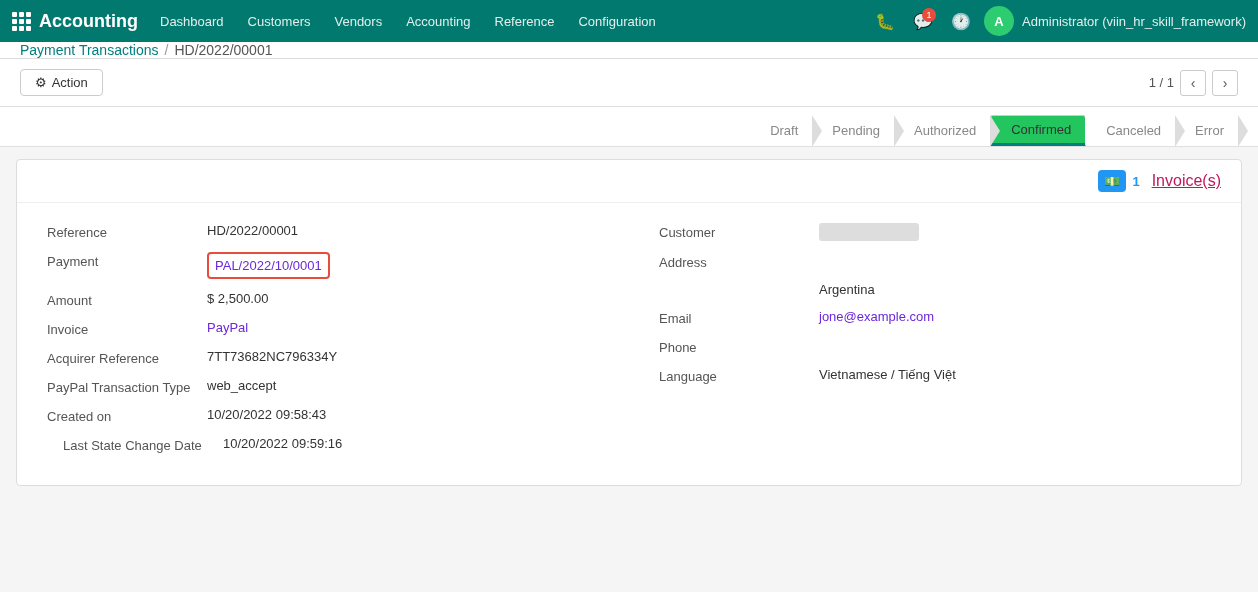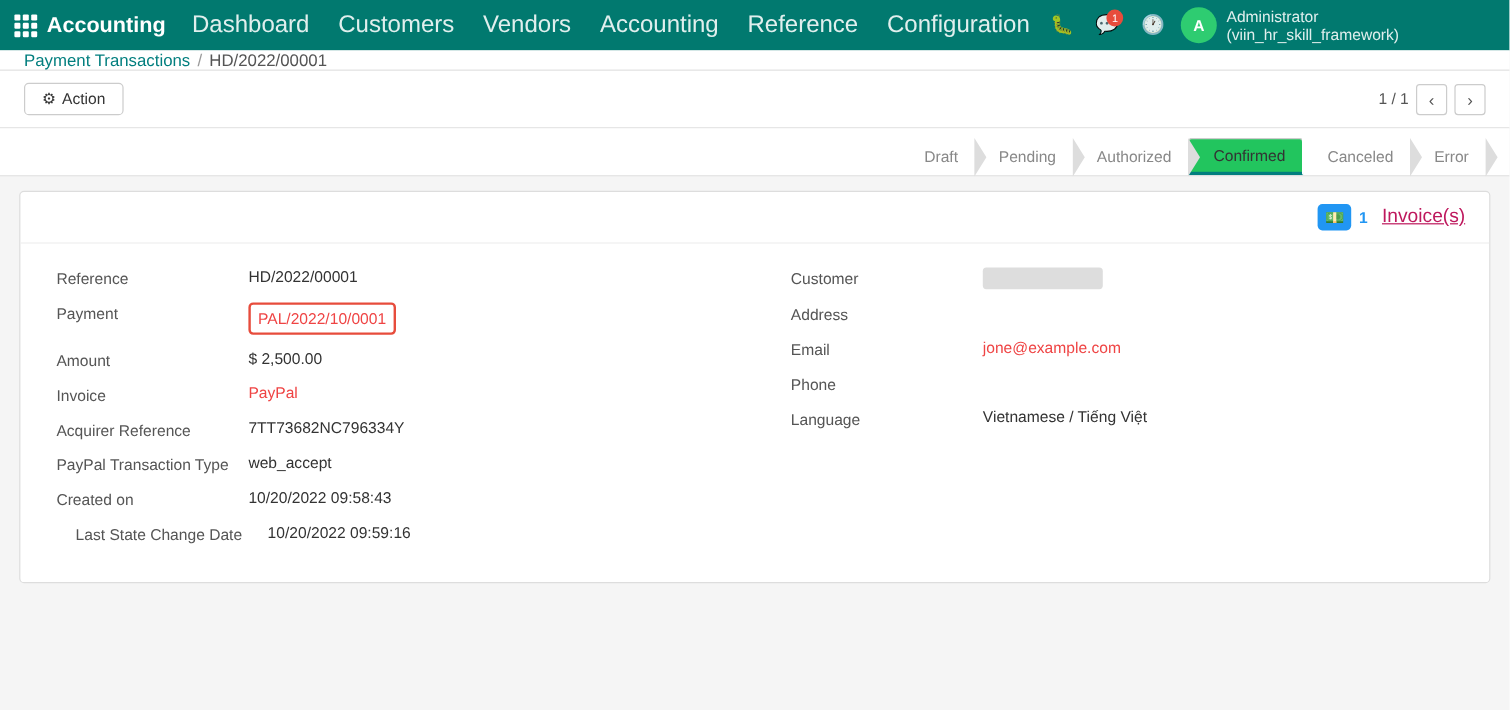--- a/index.html
+++ b/index.html
@@ -31,21 +31,21 @@
     }
     .topnav-brand .grid-icon span {
       background: #fff;
       border-radius: 1px;
     }
     .nav-item {
       color: rgba(255,255,255,0.88);
       padding: 4px 12px;
       border-radius: 4px;
       cursor: pointer;
-      font-size: 20px;
+      font-size: 13px;
       white-space: nowrap;
     }
     .topnav-right {
       margin-left: auto;
       display: flex;
       align-items: center;
       gap: 8px;
     }
     .nav-icon-btn {
       color: rgba(255,255,255,0.88);
@@ -248,21 +248,21 @@
     .form-label {
       min-width: 160px;
       color: #555;
       font-size: 13px;
       padding-top: 2px;
     }
     .form-value {
       color: #333;
       font-size: 13px;
     }
-    .form-value.link { color: #ef4444; cursor: pointer; }
+    .form-value.link { color: #6d28d9; cursor: pointer; }
     .form-value.blurred {
       background: #ddd;
       border-radius: 3px;
       color: transparent;
       min-width: 100px;
       height: 18px;
       display: inline-block;
     }
 
     .payment-row {
@@ -417,20 +417,24 @@
       <div class="form-row">
         <span class="form-label">Customer</span>
         <span class="form-value blurred">&nbsp;&nbsp;&nbsp;&nbsp;&nbsp;&nbsp;&nbsp;&nbsp;&nbsp;&nbsp;&nbsp;&nbsp;</span>
       </div>
 
       <div class="form-row">
         <span class="form-label">Address</span>
         <span class="form-value"></span>
       </div>
 
+      <div class="form-row">
+        <span class="form-label" style="min-width:160px;"></span>
+        <span class="form-value">Argentina</span>
+      </div>
 
       <div class="form-row">
         <span class="form-label">Email</span>
         <span class="form-value link">jone@example.com</span>
       </div>
 
       <div class="form-row">
         <span class="form-label">Phone</span>
         <span class="form-value"></span>
       </div>

